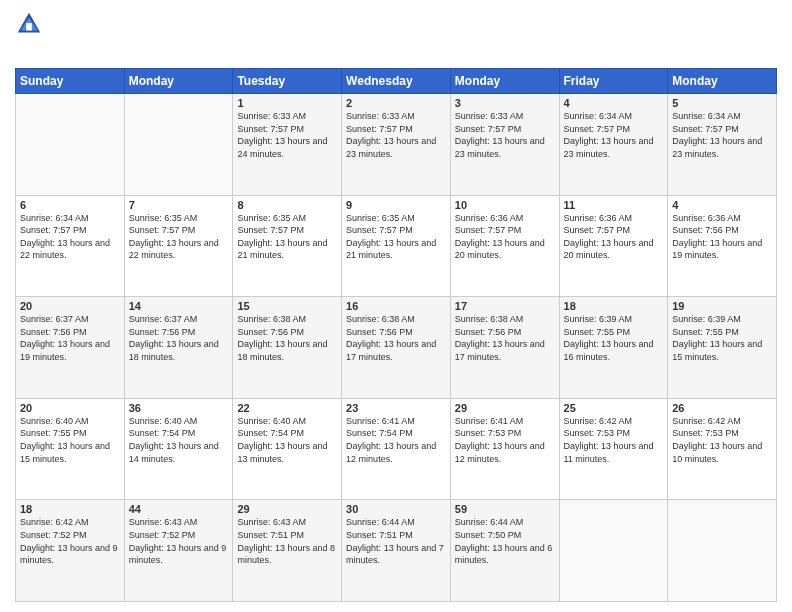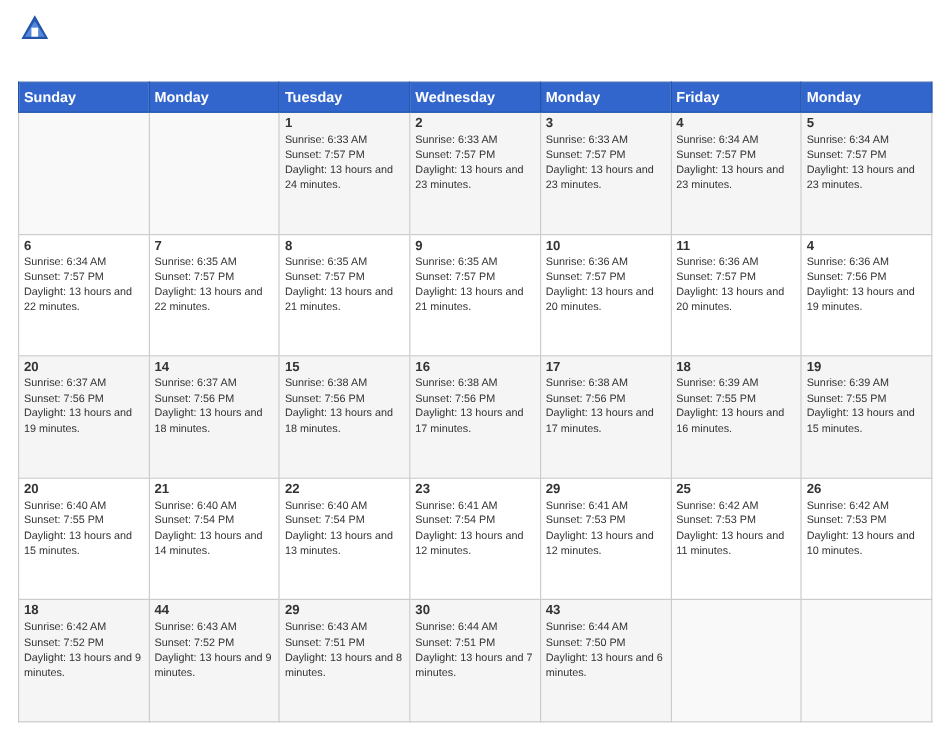--- a/index.html
+++ b/index.html
@@ -264,21 +264,21 @@
           </td>
         </tr>
         <tr>
           <td>
             <span class="day-number">20</span>
             <div class="day-info" style="white-space: pre-line;">Sunrise: 6:40 AM
 Sunset: 7:55 PM
 Daylight: 13 hours and 15 minutes.</div>
           </td>
           <td>
-            <span class="day-number">21</span>
+            <span class="day-number">36</span>
             <div class="day-info" style="white-space: pre-line;">Sunrise: 6:40 AM
 Sunset: 7:54 PM
 Daylight: 13 hours and 14 minutes.</div>
           </td>
           <td>
             <span class="day-number">22</span>
             <div class="day-info" style="white-space: pre-line;">Sunrise: 6:40 AM
 Sunset: 7:54 PM
 Daylight: 13 hours and 13 minutes.</div>
           </td>
@@ -326,21 +326,21 @@
 Sunset: 7:51 PM
 Daylight: 13 hours and 8 minutes.</div>
           </td>
           <td>
             <span class="day-number">30</span>
             <div class="day-info" style="white-space: pre-line;">Sunrise: 6:44 AM
 Sunset: 7:51 PM
 Daylight: 13 hours and 7 minutes.</div>
           </td>
           <td>
-            <span class="day-number">43</span>
+            <span class="day-number">59</span>
             <div class="day-info" style="white-space: pre-line;">Sunrise: 6:44 AM
 Sunset: 7:50 PM
 Daylight: 13 hours and 6 minutes.</div>
           </td>
           <td class="empty-cell"></td>
           <td class="empty-cell"></td>
         </tr>
       </tbody>
   </table>
 </div>

